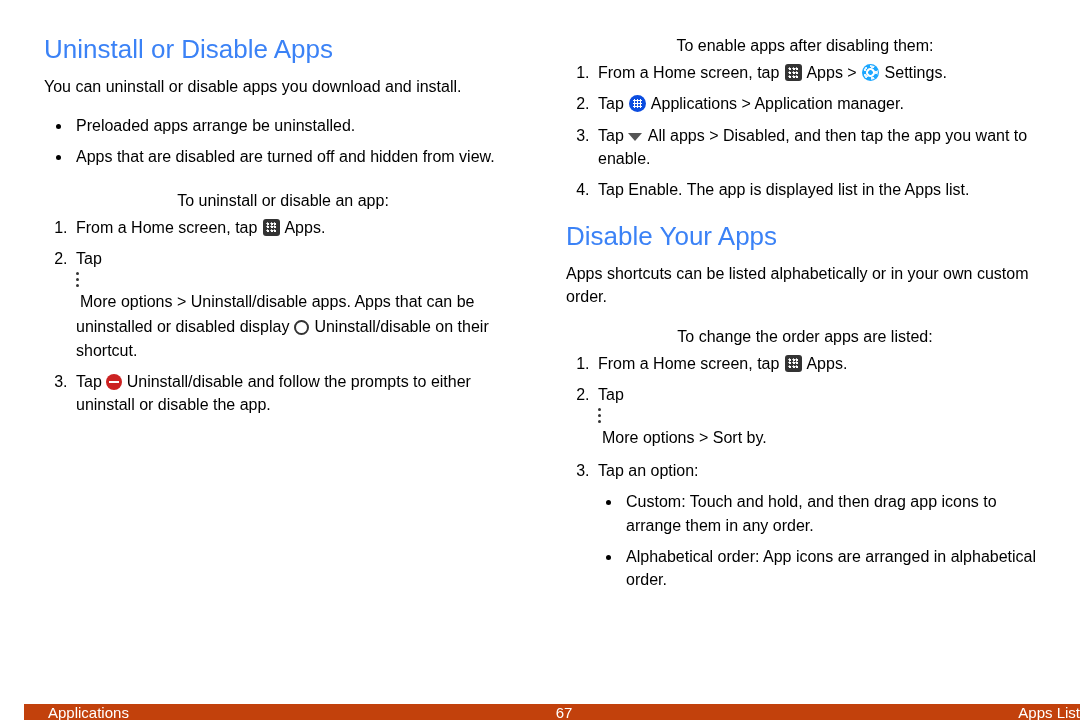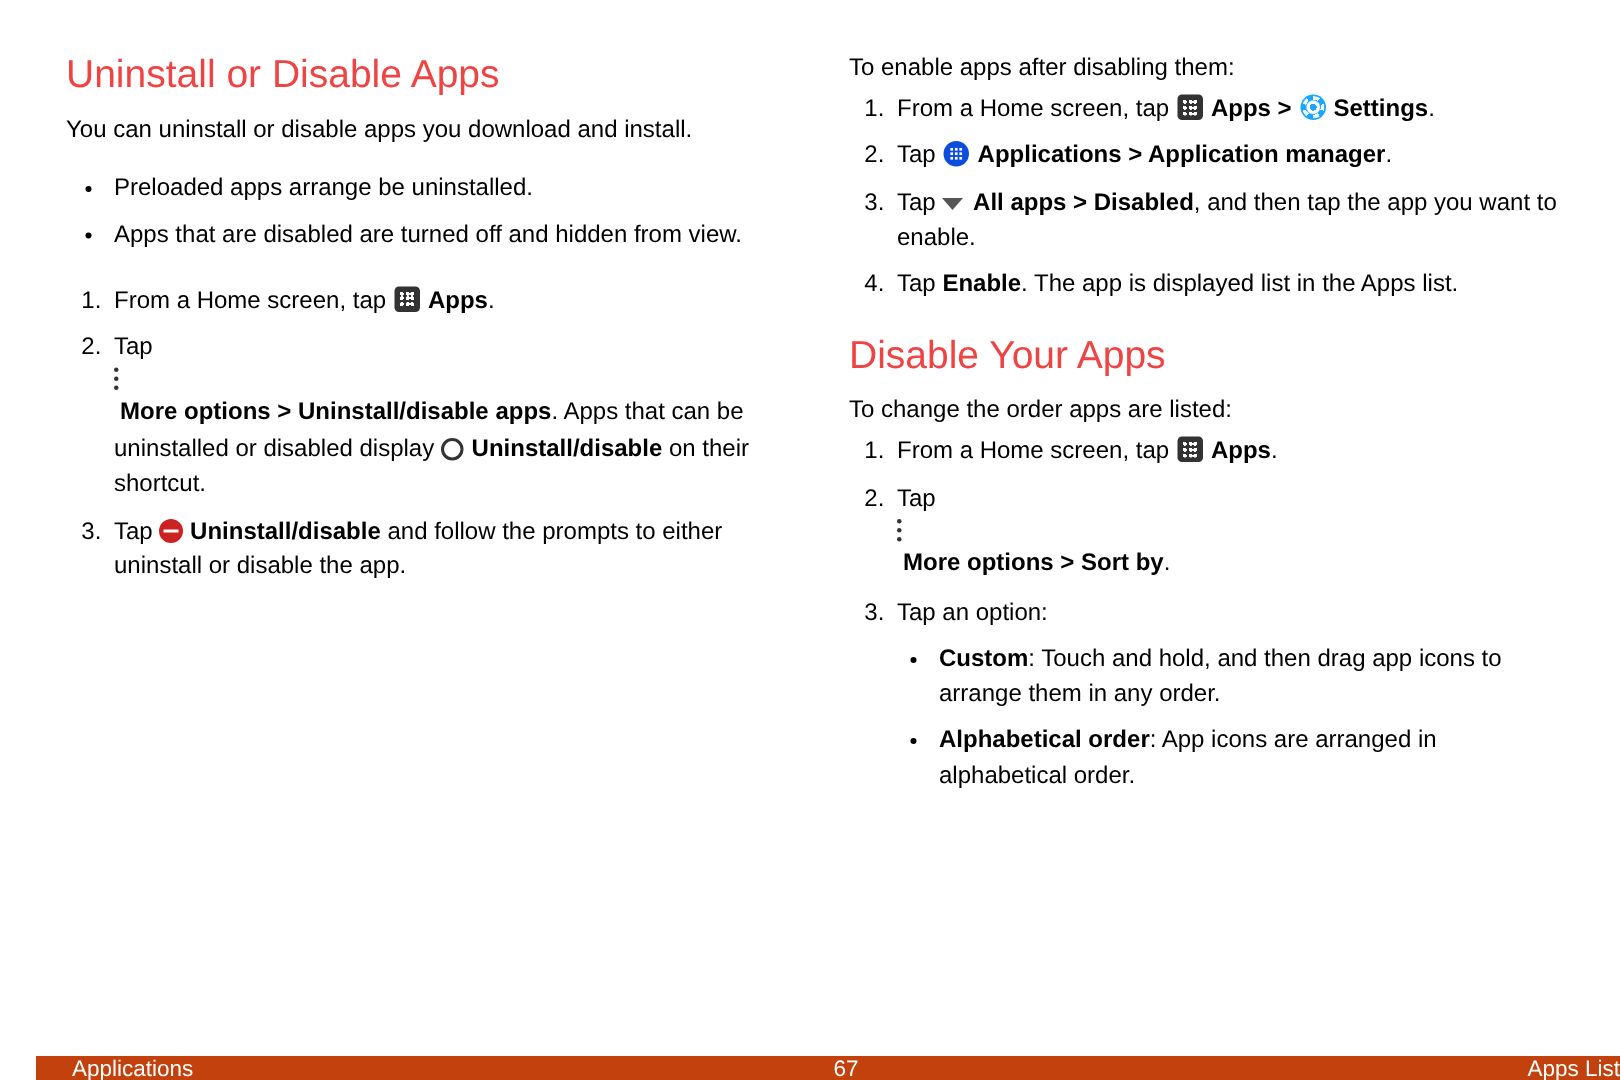--- a/index.html
+++ b/index.html
@@ -7,32 +7,32 @@
     font-family: Arial, Helvetica, sans-serif;
     color: #000;
     position: relative;
     background: #fff;
   }
   .page { display: flex; padding: 34px 36px 0 44px; height: 644px; box-sizing: border-box; }
   .col { width: 50%; box-sizing: border-box; }
   .col-left { padding-right: 22px; }
   .col-right { padding-left: 22px; }
   h2 {
-    color: #ef4444;
+    color: #3b82f6;
     font-weight: 400;
     font-size: 26px;
     margin: 0 0 10px 0;
   }
   p { font-size: 16px; margin: 0 0 16px 0; line-height: 1.45; }
-  p.tight { margin-bottom: 4px; }
+  p.tight { margin-bottom: 4px; text-align: center; }
   ul, ol { font-size: 16px; padding-left: 28px; margin: 0 0 20px 0; }
   ul { list-style-type: disc; }
   ol { list-style-type: decimal; }
   li { margin-bottom: 8px; line-height: 1.45; padding-left: 4px;}
-  b { font-weight: 700; }
+  b { font-weight: 400; }
   .footer {
     position: absolute;
     left: 0; bottom: 0;
     width: 1080px; height: 16px;
     background: #c2410c;
     color: #fff;
     font-size: 15px;
     display: flex;
     align-items: center;
     justify-content: space-between;
@@ -134,20 +134,21 @@
 <body>
 
 <div class="page">
   <div class="col col-left">
     <h2>Uninstall or Disable Apps</h2>
     <p>You can uninstall or disable apps you download and install.</p>
     <ul>
       <li>Preloaded apps arrange be uninstalled.</li>
       <li>Apps that are disabled are turned off and hidden from view.</li>
     </ul>
+    <p class="tight">To uninstall or disable an app:</p>
     <ol>
       <li>
         <span>From a Home screen, tap </span><span class="icon icon-apps-grid"></span>
         <b>Apps</b>.
       </li>
       <li>
         <span>Tap </span><span class="icon-more"><span></span><span></span><span></span></span>
         <b>More options &gt; Uninstall/disable apps</b><span>. Apps that can be uninstalled or disabled display </span><span class="icon-circle-empty"></span>
         <b>Uninstall/disable</b><span> on their shortcut.</span>
       </li>
@@ -173,20 +174,21 @@
       <li>
         <span>Tap </span><span class="icon-dropdown"></span>
         <b>All apps &gt; Disabled</b><span>, and then tap the app you want to enable.</span>
       </li>
       <li>
         <span>Tap </span><b>Enable</b><span>. The app is displayed list in the Apps list.</span>
       </li>
     </ol>
 
     <h2>Disable Your Apps</h2>
+    <p>Apps shortcuts can be listed alphabetically or in your own custom order.</p>
     <p class="tight">To change the order apps are listed:</p>
     <ol>
       <li>
         <span>From a Home screen, tap </span><span class="icon icon-apps-grid"></span>
         <b>Apps</b>.
       </li>
       <li>
         <span>Tap </span><span class="icon-more"><span></span><span></span><span></span></span>
         <b>More options &gt; Sort by</b>.
       </li>

